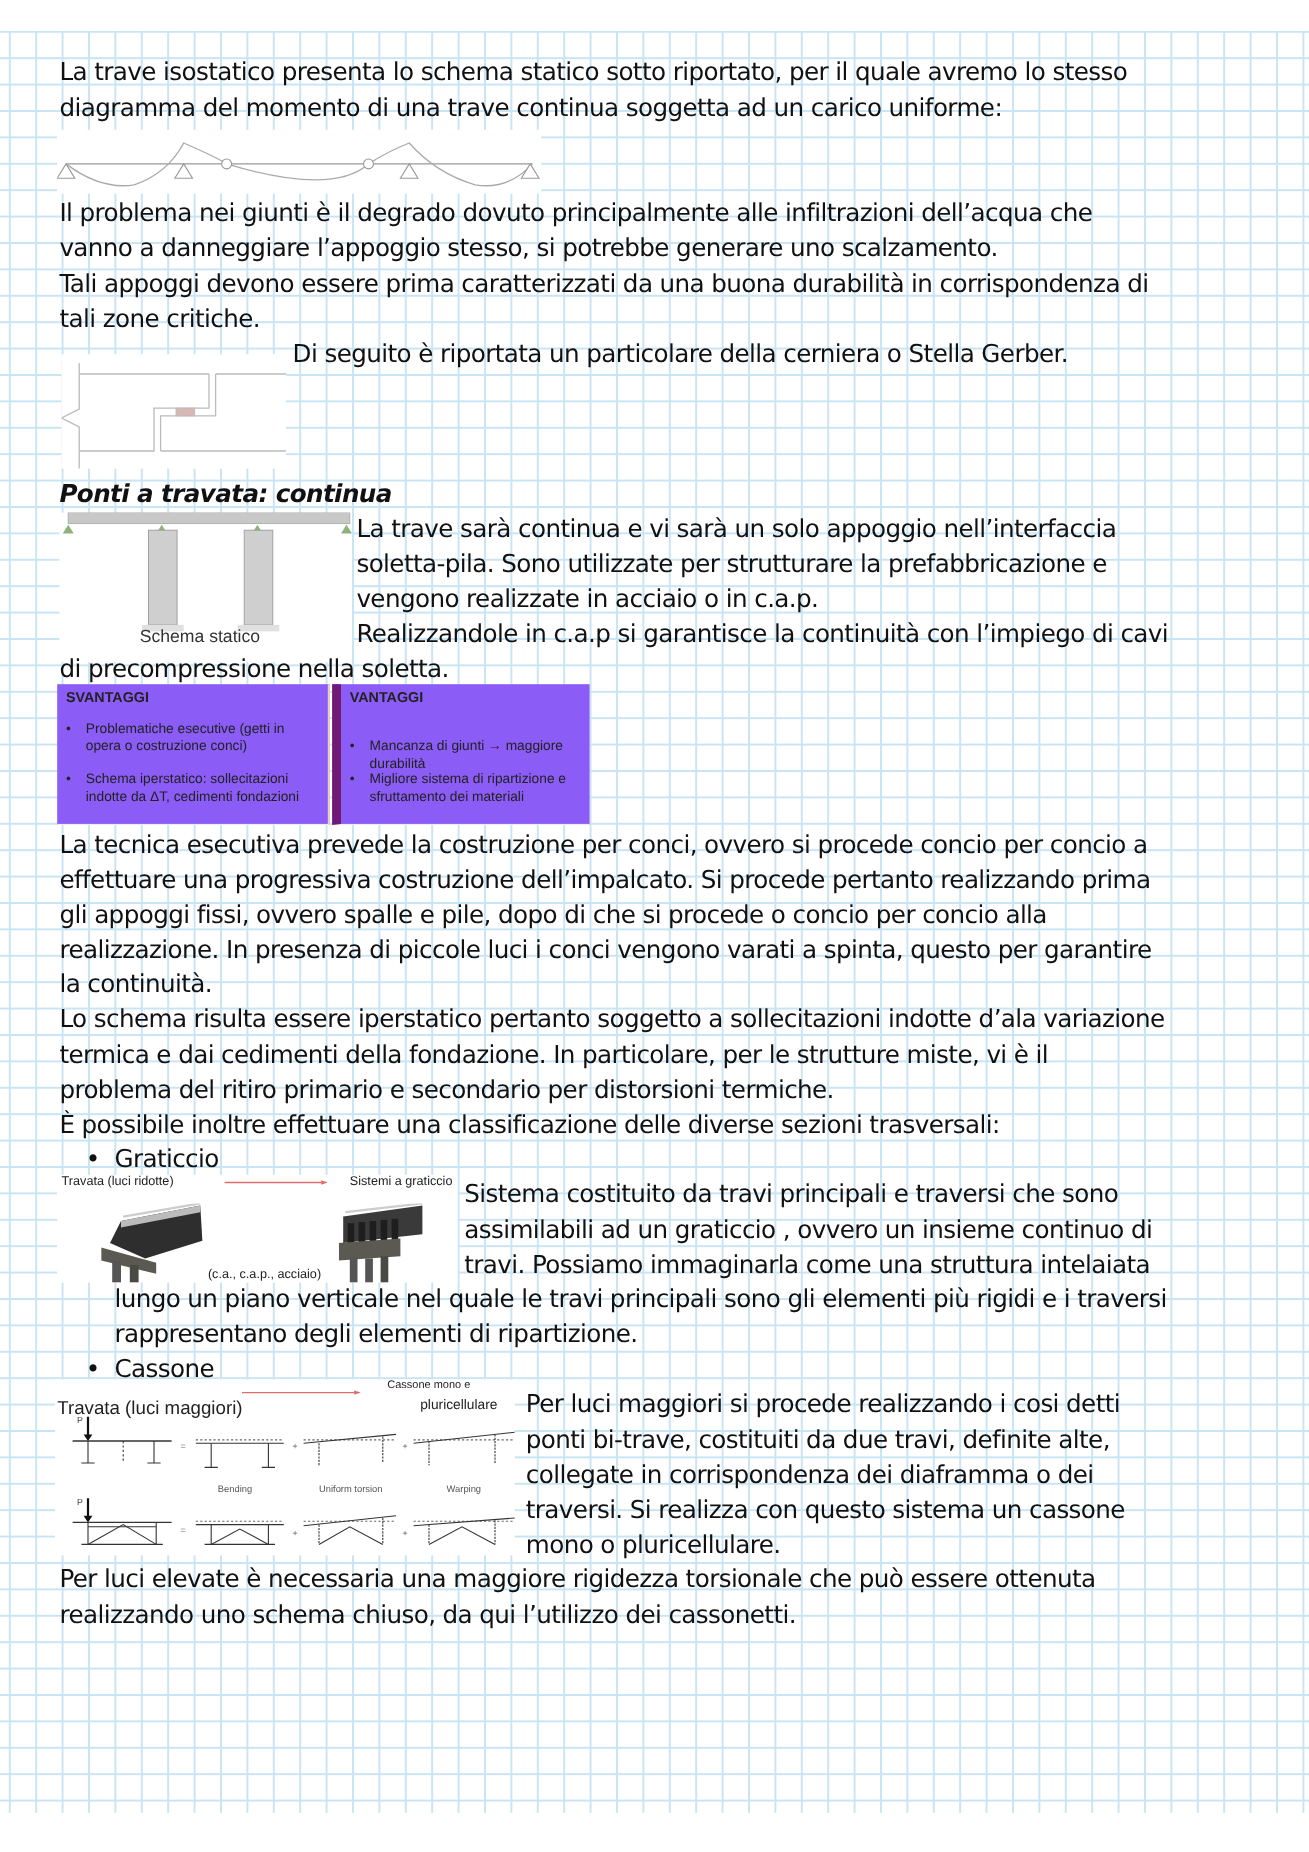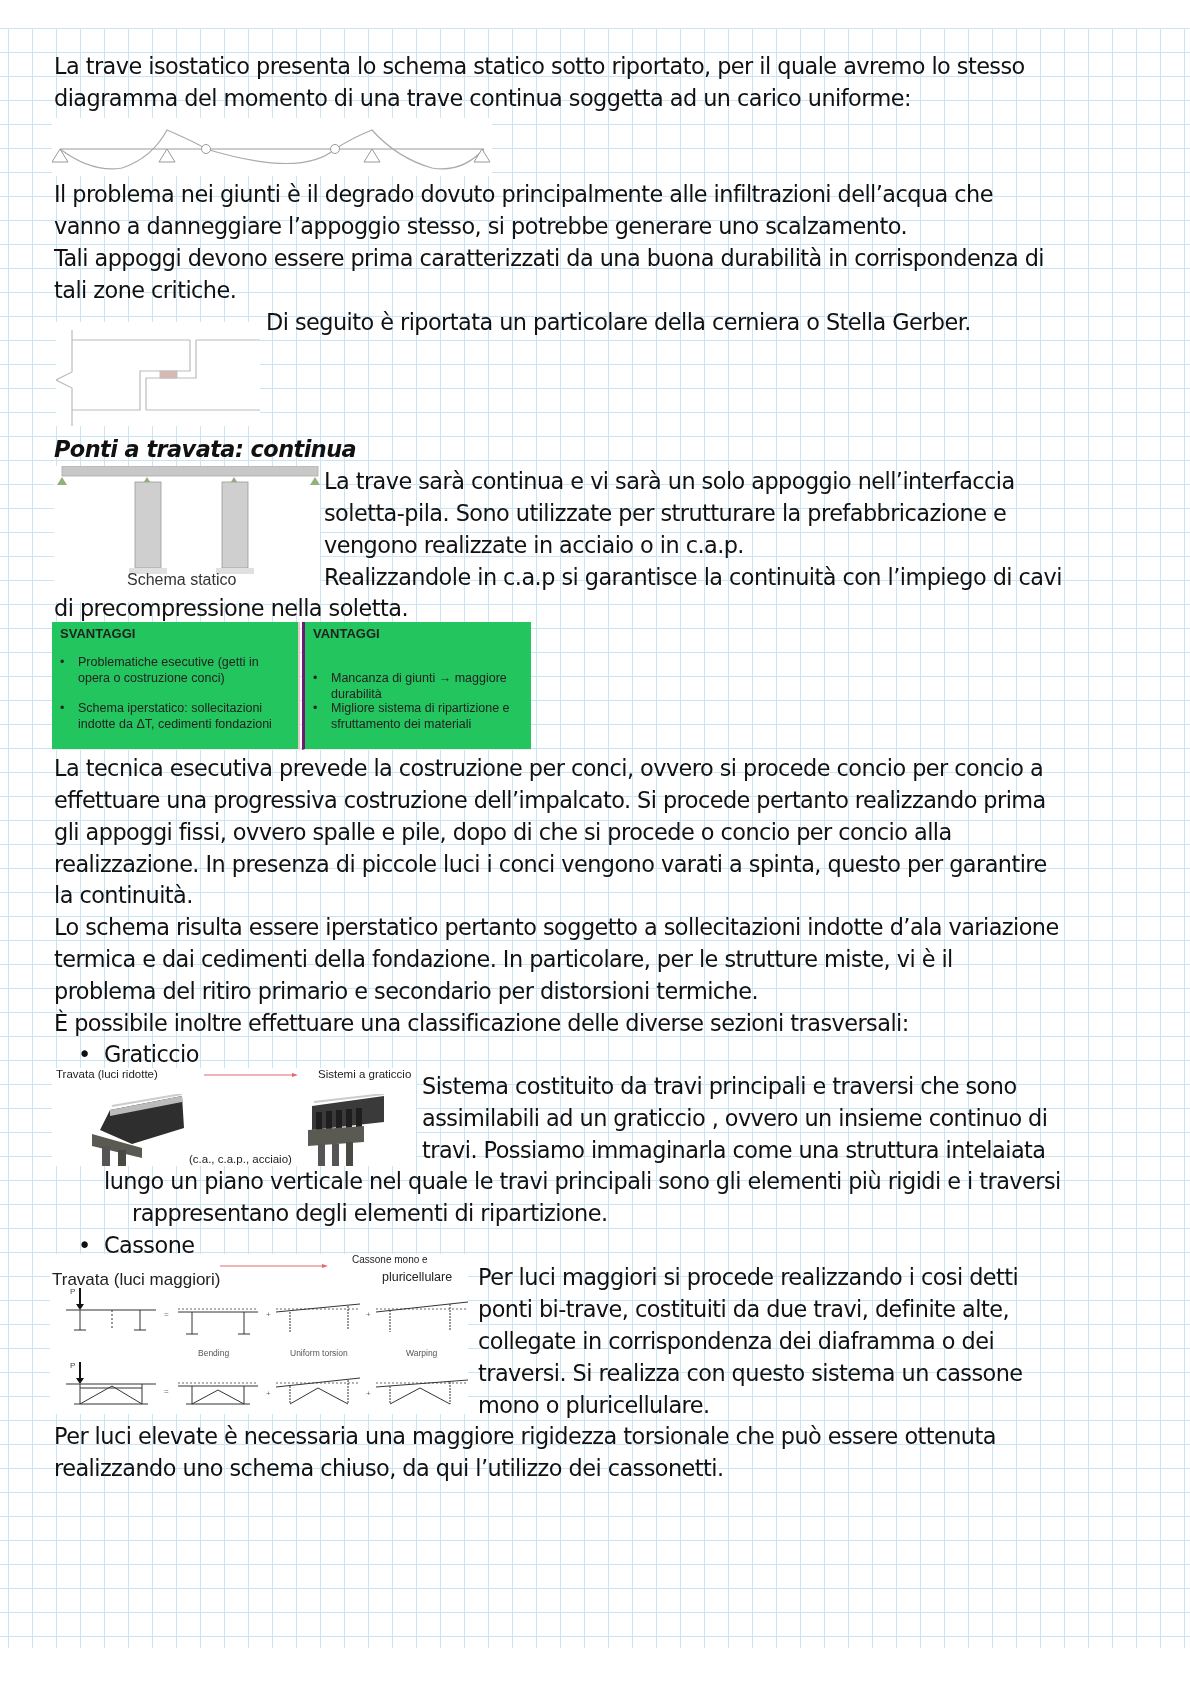--- a/index.html
+++ b/index.html
@@ -17,21 +17,21 @@
     background-size:24px 24px;
     background-position:8px 0;
   }
   .t {
     position:absolute; font-family:"DejaVu Sans", sans-serif; font-size:22.4px;
     line-height:34px; color:#111; white-space:nowrap; letter-spacing:-0.55px;
   }
   .heading { font-weight:bold; font-style:italic; }
   .fig { position:absolute; background:#fff; }
   .small { position:absolute; font-family:"Liberation Sans", sans-serif; color:#222; white-space:nowrap; }
-  .pc-box { position:absolute; background:#22c55e; font-family:"Liberation Sans", sans-serif; }
+  .pc-box { position:absolute; background:#8b5cf6; font-family:"Liberation Sans", sans-serif; }
   .pc-title { position:absolute; left:8px; top:4px; font-size:13px; font-weight:bold; color:#222; }
   .pc-item { position:absolute; left:8px; font-size:12.5px; line-height:16px; color:#222; white-space:nowrap; }
   .pc-item .b { display:inline-block; width:18px; }
   .pc-item .l2 { padding-left:18px; display:block; }
   .bullet { position:absolute; font-family:"DejaVu Sans", sans-serif; font-size:22.4px; line-height:34px; }
 </style>
 </head>
 <body>
 
 <div class="grid"></div>
@@ -94,21 +94,21 @@
   <div class="pc-title" style="color:#222;">SVANTAGGI</div>
   <div class="pc-item" style="top:32px;">
     <span class="b">•</span><span>Problematiche esecutive (getti in</span>
     <span class="l2">opera o costruzione conci)</span>
   </div>
   <div class="pc-item" style="top:78px;">
     <span class="b">•</span><span>Schema iperstatico: sollecitazioni</span>
     <span class="l2">indotte da ΔT, cedimenti fondazioni</span>
   </div>
 </div>
-<div class="pc-box" style="left:302px; top:622px; width:226px; height:127px; border-left:3px solid #701a75; border-bottom:1px solid #eee;">
+<div class="pc-box" style="left:302px; top:622px; width:226px; height:127px; border-left:8px solid #701a75; border-bottom:1px solid #eee;">
   <div class="pc-title">VANTAGGI</div>
   <div class="pc-item" style="top:48px;">
     <span class="b">•</span><span>Mancanza di giunti → maggiore</span>
     <span class="l2">durabilità</span>
   </div>
   <div class="pc-item" style="top:78px;">
     <span class="b">•</span><span>Migliore sistema di ripartizione e</span>
     <span class="l2">sfruttamento dei materiali</span>
   </div>
 </div>
@@ -156,21 +156,21 @@
     <rect x="10" y="50" width="7" height="22" fill="#555"></rect>
     <rect x="24" y="50" width="7" height="22" fill="#555"></rect>
     <rect x="38" y="48" width="7" height="24" fill="#4a4a44"></rect>
   </svg>
 </div>
 
 <div class="t" style="left:422px; top:1069px;">Sistema costituito da travi principali e traversi che sono</div>
 <div class="t" style="left:422px; top:1101px;">assimilabili ad un graticcio , ovvero un insieme continuo di</div>
 <div class="t" style="left:422px; top:1133px;">travi. Possiamo immaginarla come una struttura intelaiata</div>
 <div class="t" style="left:104px; top:1164px;">lungo un piano verticale nel quale le travi principali sono gli elementi più rigidi e i traversi</div>
-<div class="t" style="left:104px; top:1196px;margin-left:28px;">rappresentano degli elementi di ripartizione.</div>
+<div class="t" style="left:104px; top:1196px;">rappresentano degli elementi di ripartizione.</div>
 
 <div class="bullet" style="left:78px; top:1228px;">•</div>
 <div class="t" style="left:104px; top:1228px;">Cassone</div>
 
 <div class="fig" style="left:50px; top:1254px; width:418px; height:160px;">
   <div class="small" style="left:2px; top:16px; font-size:17px;">Travata (luci maggiori)</div>
   <svg style="position:absolute; left:170px; top:9px;" width="108" height="6">
     <line x1="0" y1="3" x2="102" y2="3" stroke="#e06b6b" stroke-width="1.2"></line>
     <polygon points="102,1 108,3 102,5" fill="#e06b6b"></polygon>
   </svg>

